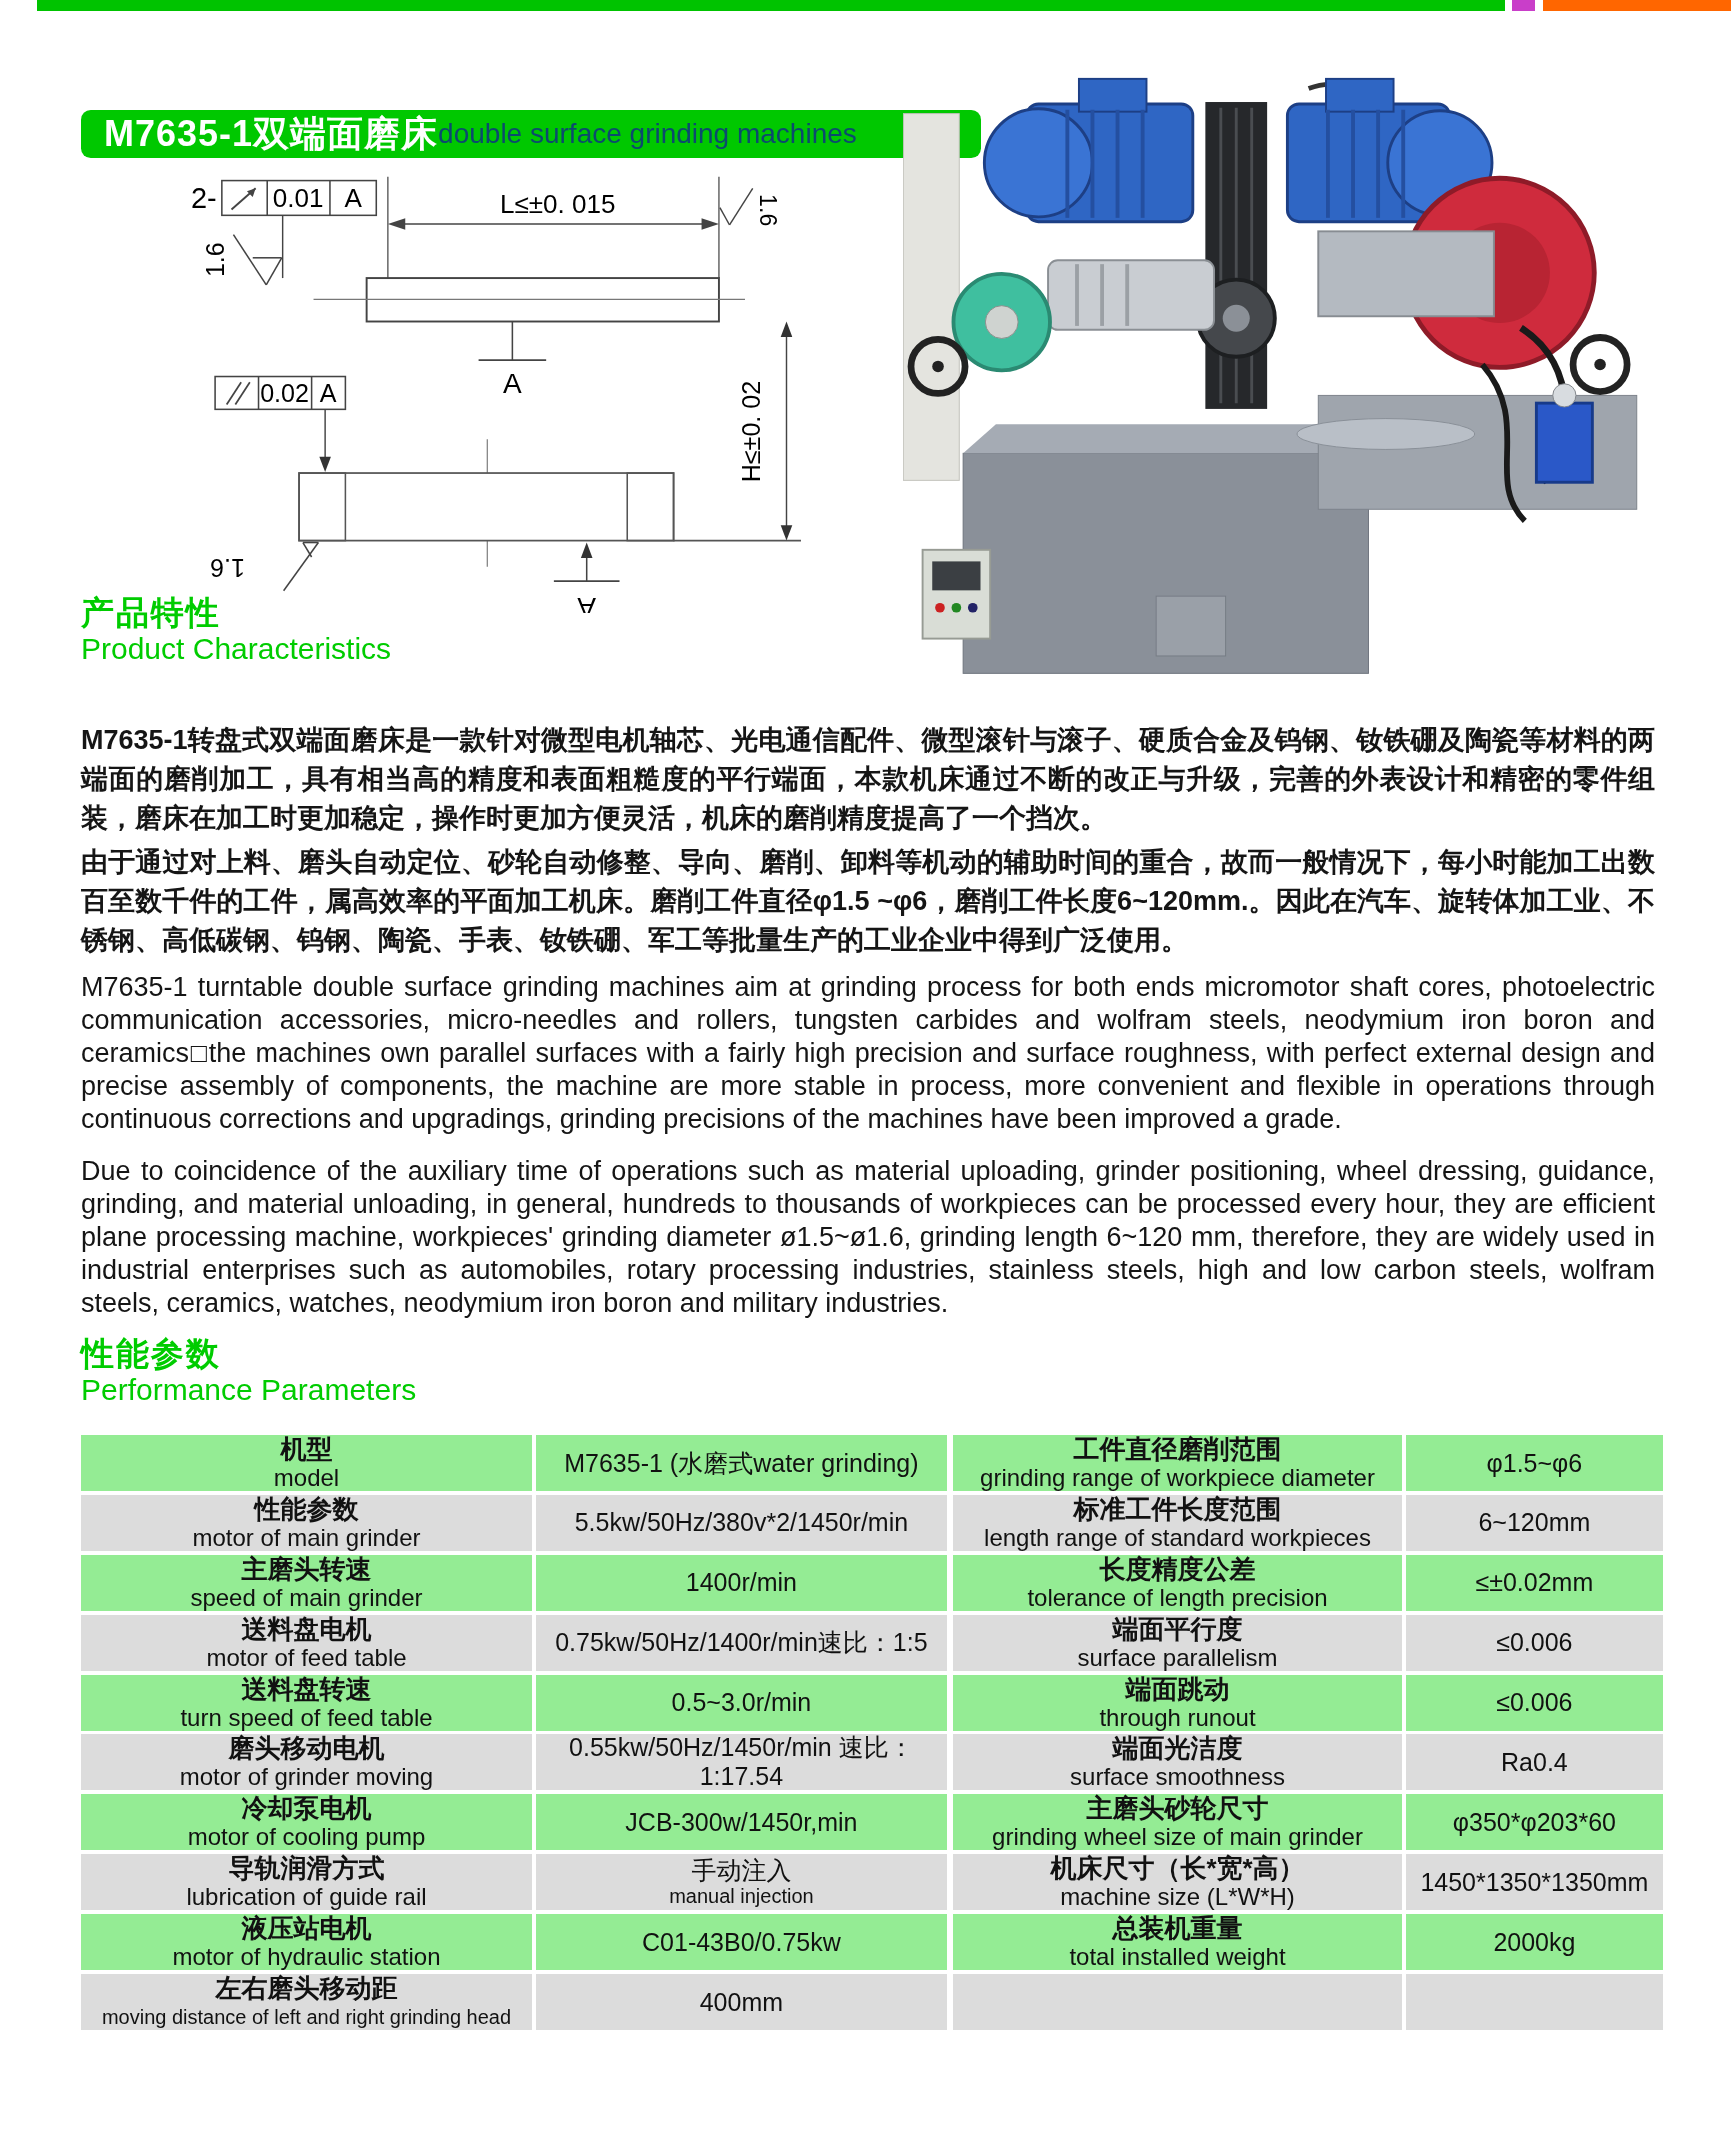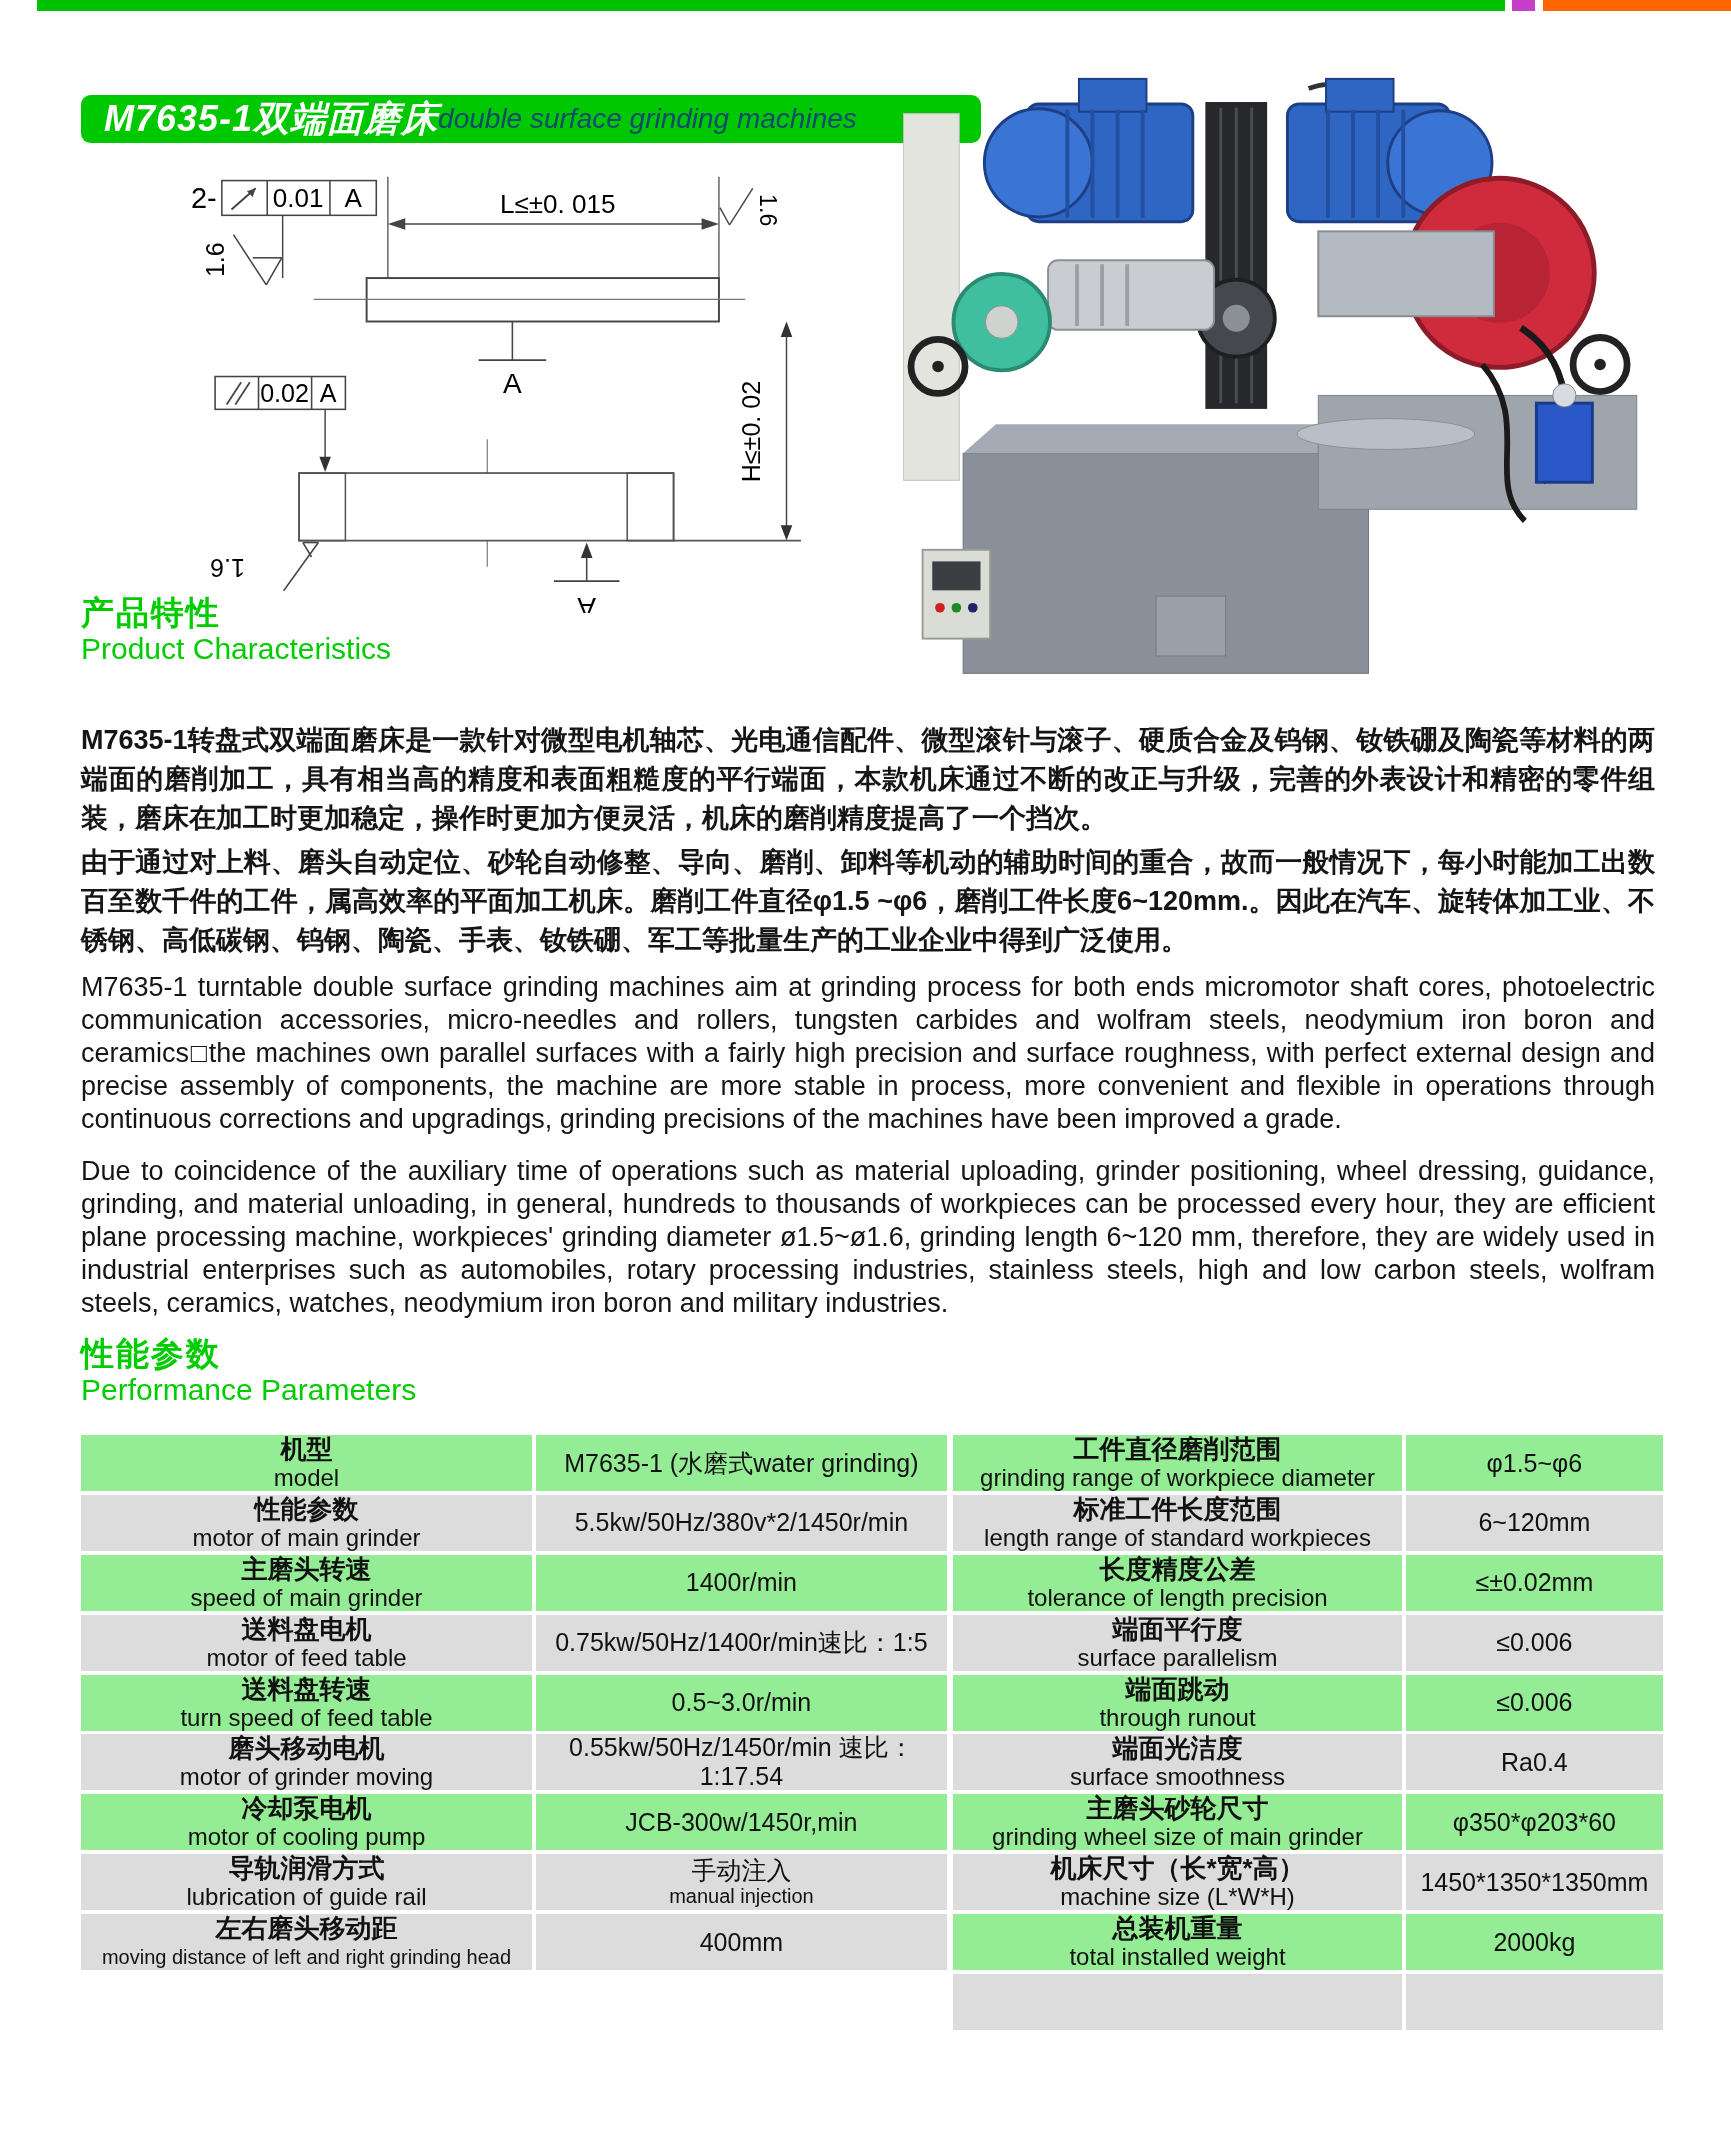--- a/index.html
+++ b/index.html
@@ -4,22 +4,22 @@
 <style>
   html,body{margin:0;padding:0;background:#fff;}
   .page{position:relative;width:1731px;height:2140px;background:#fff;overflow:hidden;
         font-family:"Liberation Sans","DejaVu Sans",sans-serif;color:#111;}
   
   .topbar-seg{position:absolute;top:0;height:10.6px;}
   .topbar-green{left:37px;width:1468px;background:#00c300;}
   .topbar-violet{left:1512px;width:23px;background:#c93ec9;}
   .topbar-orange{left:1543px;width:188px;background:#ff6600;}
   
-  .banner{position:absolute;left:81px;top:95px;width:900px;height:48px;background:#00c800;
-          border-radius:9.7px;display:flex;align-items:center;padding-left:23px;box-sizing:border-box;white-space:nowrap;font-style:italic;}
+  .banner{position:absolute;left:81px;top:110px;width:900px;height:48px;background:#00c800;
+          border-radius:9.7px;display:flex;align-items:center;padding-left:23px;box-sizing:border-box;white-space:nowrap;}
   .banner .zh{color:#fff;font-size:36px;font-weight:700;letter-spacing:1px;}
   .banner .en{color:#0c4a6e;font-size:28px;font-weight:400;}
   
   .sec{position:absolute;left:81px;color:#00cc00;line-height:1.12;}
   .sec .zh{font-size:33px;font-weight:700;letter-spacing:1.9px;}
   .sec .en{font-size:30px;font-weight:400;}
   
   .para{position:absolute;left:81px;width:1574px;text-align:justify;color:#151515;}
   .para.zh{font-size:27px;line-height:39px;font-weight:600;}
   .para.en{font-size:27px;line-height:33px;font-weight:400;}
@@ -302,20 +302,29 @@
     <div class="trow y">
       <div class="cell label">
           <div class="zh">导轨润滑方式</div>
           <div class="en">lubrication of guide rail</div>
         </div>
       <div class="cell value">
           <div class="v1">手动注入</div>
           <div class="v2">manual injection</div>
         </div>
     </div>
+    <div class="trow g">
+      <div class="cell label">
+          <div class="zh">液压站电机</div>
+          <div class="en">motor of hydraulic station</div>
+        </div>
+      <div class="cell value">
+          <div class="v1">C01-43B0/0.75kw</div>
+        </div>
+    </div>
     <div class="trow y small-en">
       <div class="cell label">
           <div class="zh">左右磨头移动距</div>
           <div class="en">moving distance of left and right grinding head</div>
         </div>
       <div class="cell value">
           <div class="v1">400mm</div>
         </div>
     </div>
   </div>

